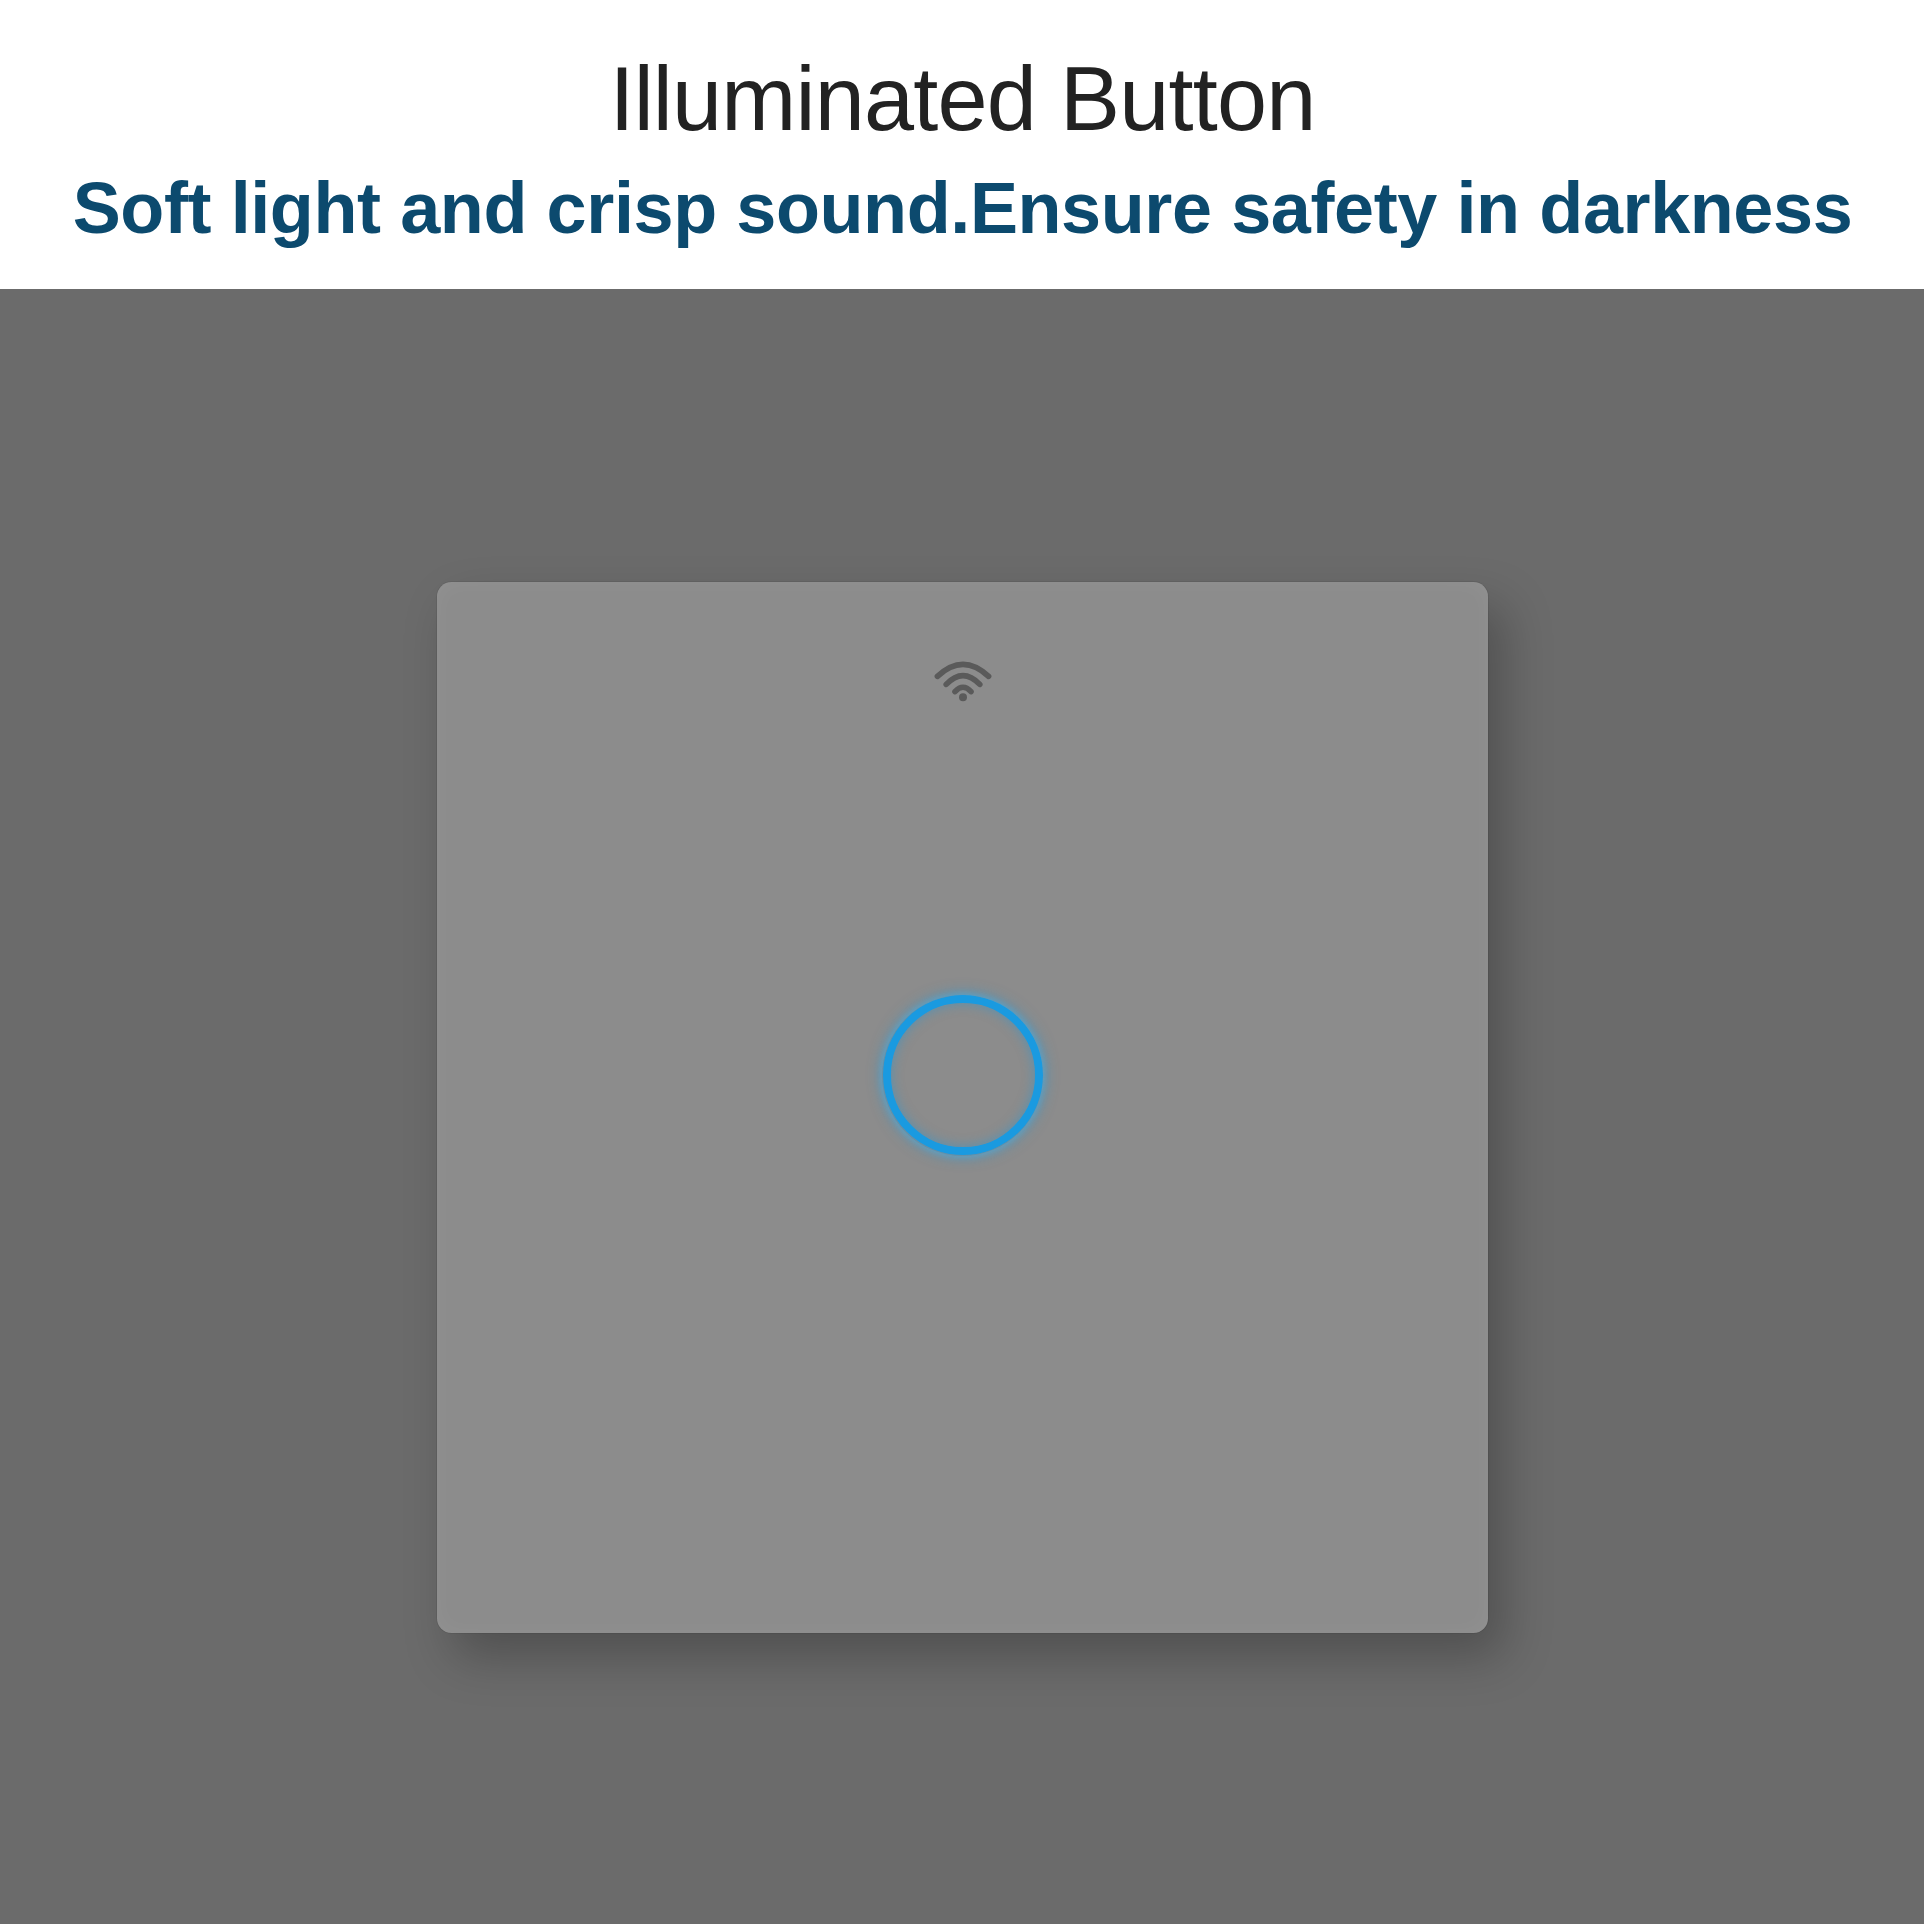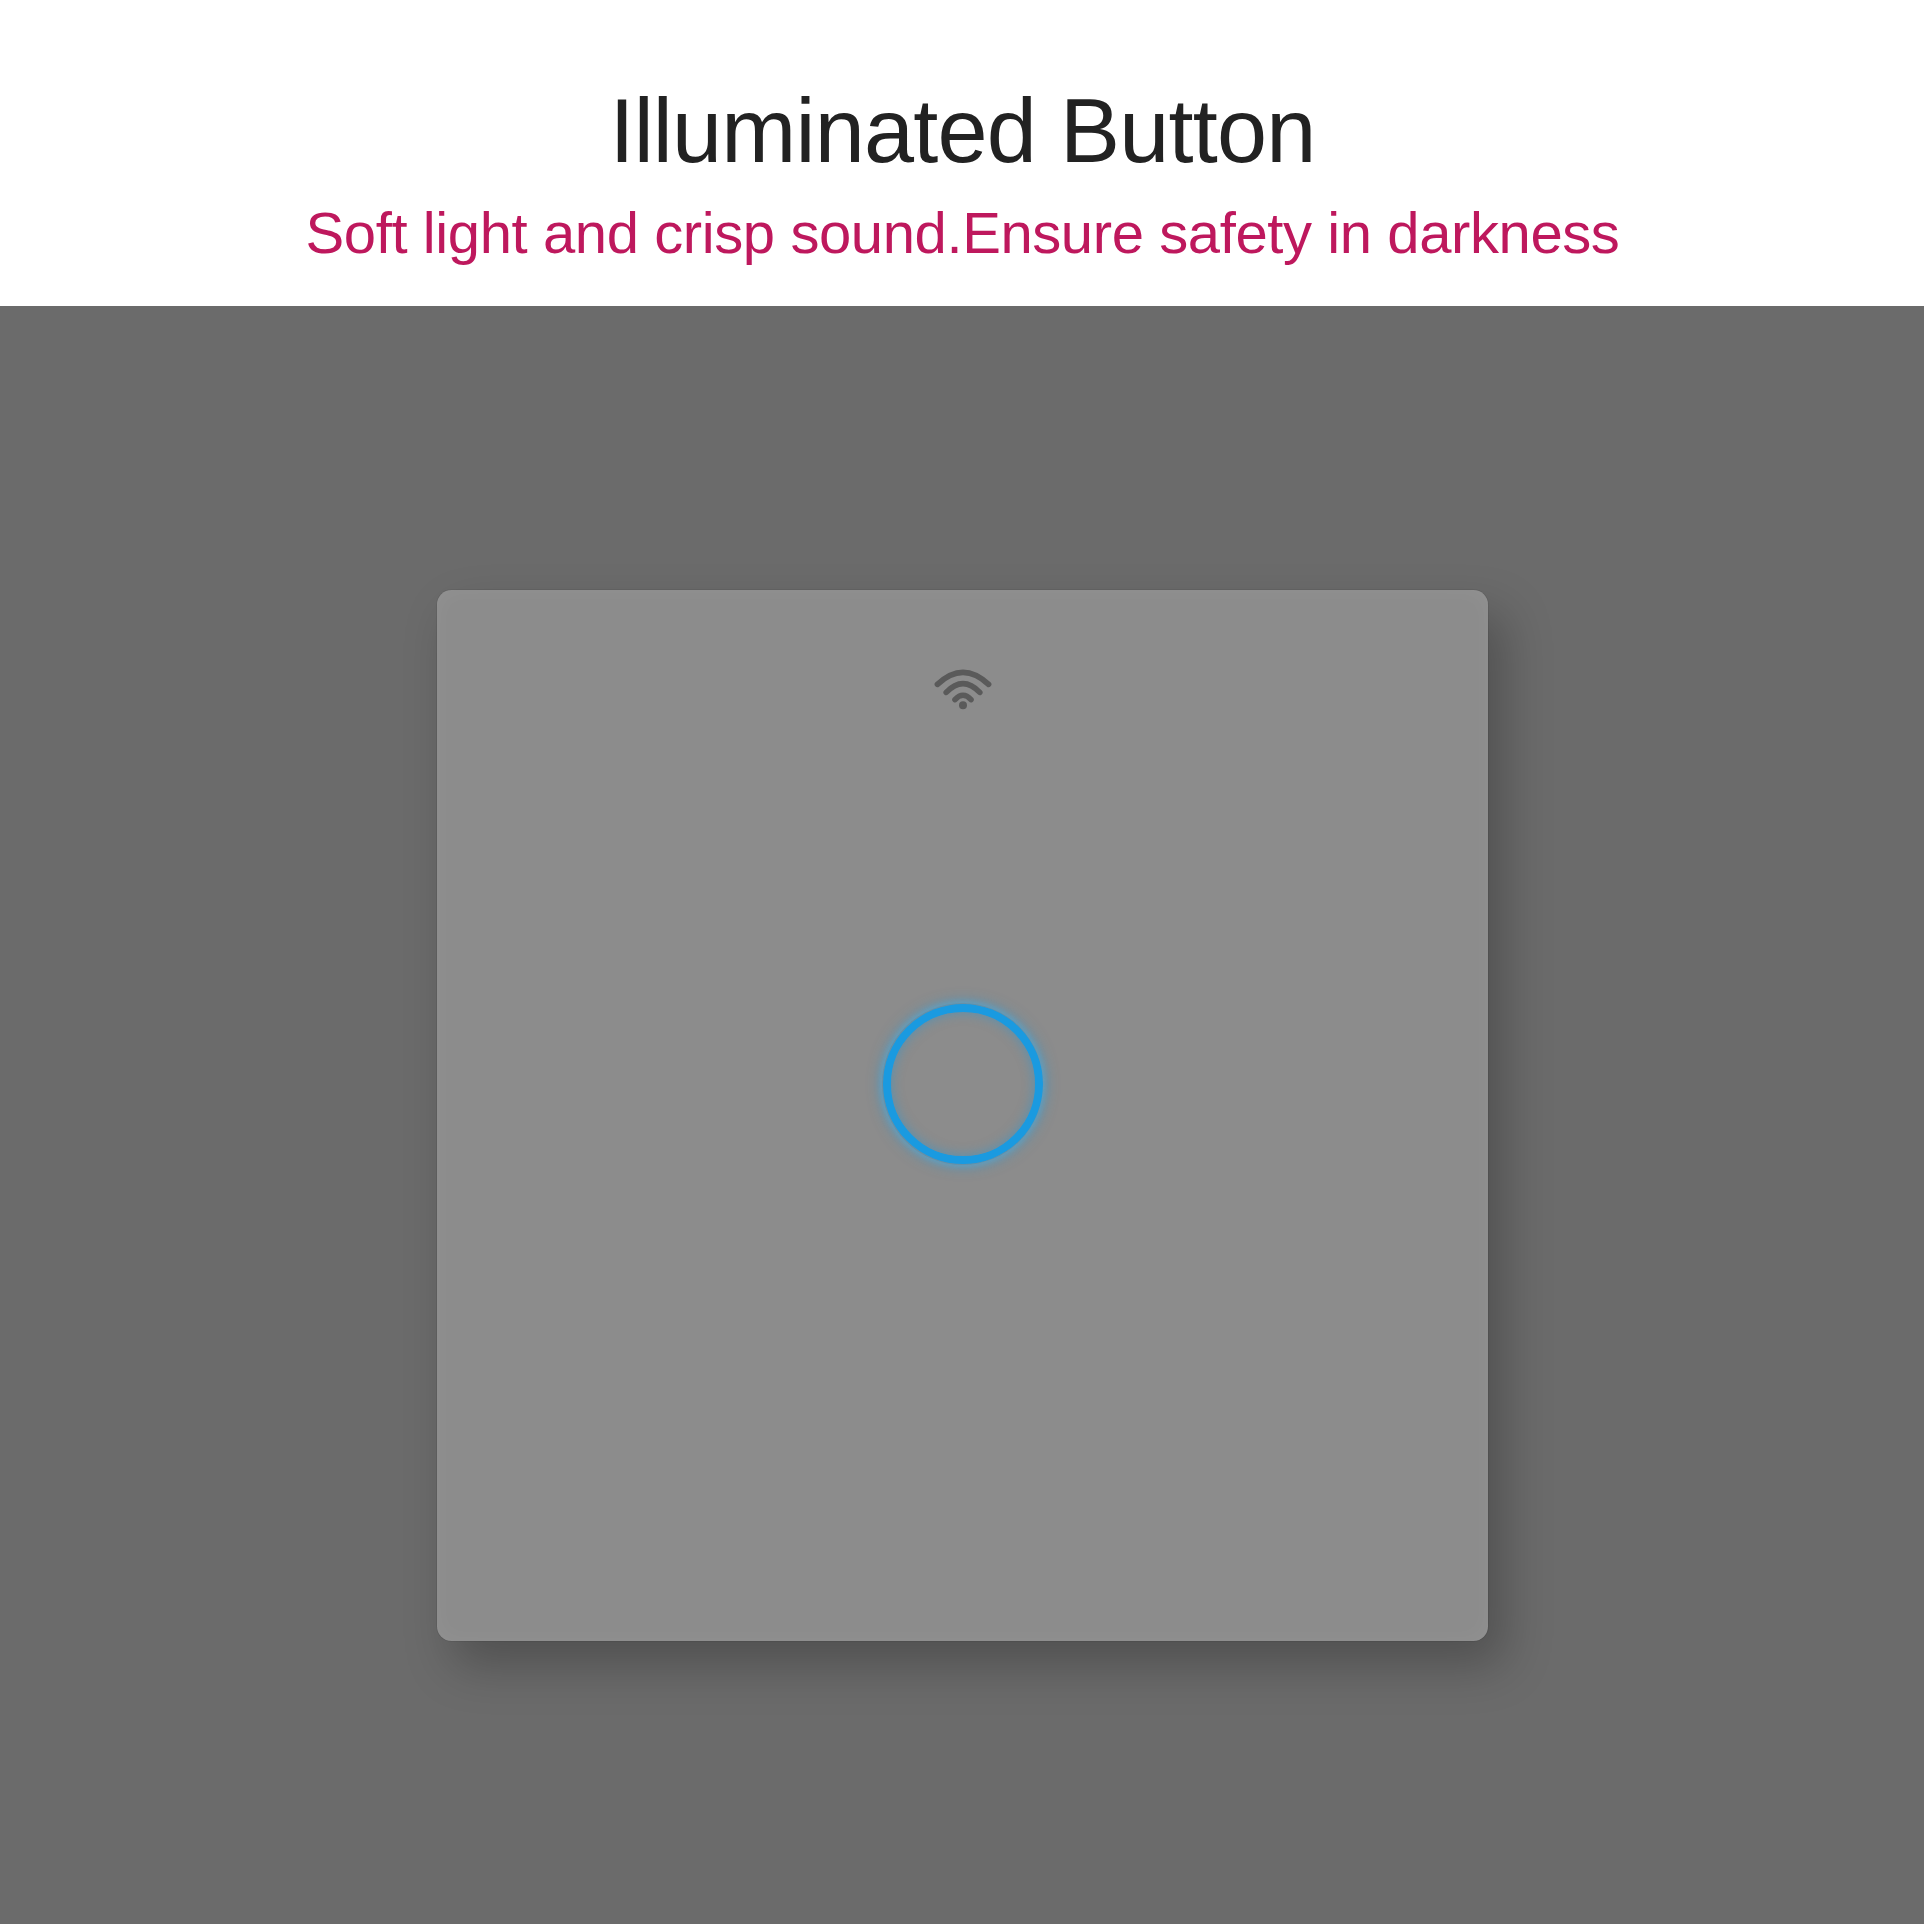--- a/index.html
+++ b/index.html
@@ -19,26 +19,25 @@
       background: #ffffff;
       padding: 48px 32px 40px;
       text-align: center;
     }
     .title {
       font-size: 90px;
       font-weight: 400;
       color: #222222;
       letter-spacing: -0.8px;
       margin-bottom: 16px;
-      margin-top: 32px;
     }
     .subtitle {
-      font-size: 58px;
-      font-weight: 400;
-      color: #be185d;
+      font-size: 72px;
+      font-weight: 700;
+      color: #0c4a6e;
       letter-spacing: -0.4px;
     }
     .scene {
       flex: 1;
       background: #6b6b6b;
       display: flex;
       align-items: center;
       justify-content: center;
       position: relative;
     }

